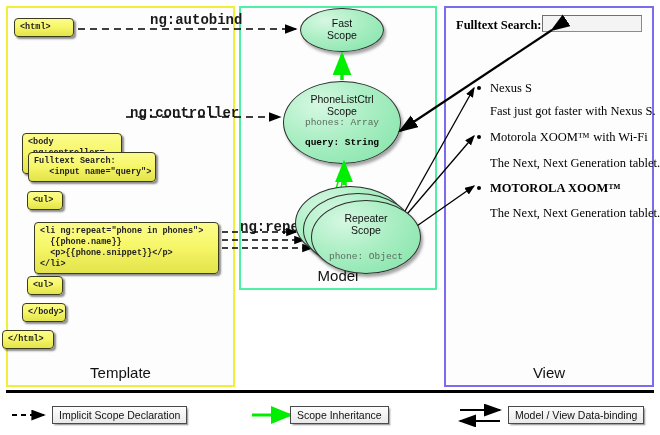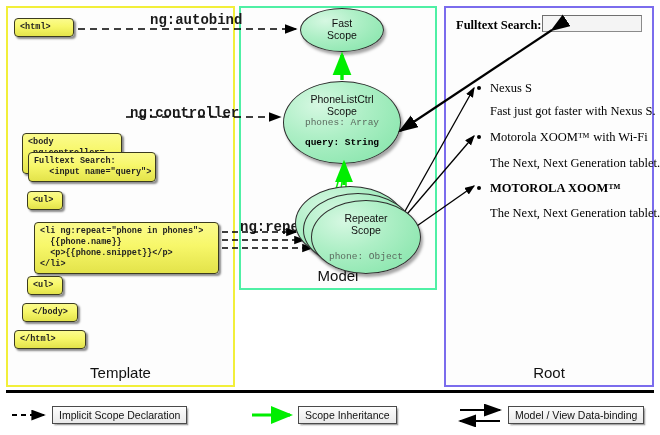--- a/index.html
+++ b/index.html
@@ -148,44 +148,44 @@
 
 <div id="stage">
 
   <div class="column" id="col-template">
     <div class="col-label">Template</div>
   </div>
   <div class="column" id="col-model">
     <div class="col-label">Model</div>
   </div>
   <div class="column" id="col-view">
-    <div class="col-label">Root</div>
+    <div class="col-label">View</div>
   </div>
 
   <div class="codebox" style="left:14px;  top:18px;  width:60px;">&lt;html&gt;</div>
 
   <div class="codebox" style="left:22px;  top:100px; width:100px;margin-top:33px;">&lt;body
  ng:controller=
  "PhoneListCtrl"&gt;</div>
 
   <div class="codebox" style="left:28px;  top:152px; width:128px;">Fulltext Search:
    &lt;input name="query"&gt;</div>
 
   <div class="codebox" style="left:27px;  top:191px; width:36px;">&lt;ul&gt;</div>
 
   <div class="codebox" style="left:34px;  top:222px; width:185px;">&lt;li ng:repeat="phone in phones"&gt;
   {{phone.name}}
   &lt;p&gt;{{phone.snippet}}&lt;/p&gt;
 &lt;/li&gt;</div>
 
   <div class="codebox" style="left:27px;  top:276px; width:36px;">&lt;ul&gt;</div>
 
-  <div class="codebox" style="left:22px;  top:303px; width:56px;text-align:center;">&lt;/body&gt;</div>
-
-  <div class="codebox" style="left:14px;  top:330px; width:72px;">&lt;/html&gt;</div>
+  <div class="codebox" style="left:22px;  top:303px; width:44px;text-align:center;">&lt;/body&gt;</div>
+
+  <div class="codebox" style="left:2px;  top:330px; width:52px;">&lt;/html&gt;</div>
 
   <div class="scope" id="scope-root" style="left:300px; top:8px; width:84px; height:44px;">
     <div class="stitle" style="margin-top:8px;">Fast</div>
     <div class="stitle">Scope</div>
   </div>
 
   <div class="scope" id="scope-ctrl" style="left:283px; top:81px; width:118px; height:83px;">
     <div class="stitle" style="margin-top:11px;">PhoneListCtrl</div>
     <div class="stitle">Scope</div>
     <div class="svar dim">phones: Array</div>
@@ -261,16 +261,16 @@
 
     <line x1="12" y1="415" x2="44" y2="415" stroke="#000" stroke-width="1.8" stroke-dasharray="5,4" marker-end="url(#ahBlack)"></line>
     <line x1="252" y1="415" x2="290" y2="415" stroke="#00ee00" stroke-width="3.2" marker-end="url(#ahGreen)"></line>
     <line x1="460" y1="410" x2="500" y2="410" stroke="#000" stroke-width="2" marker-end="url(#ahBlackBig)"></line>
     <line x1="500" y1="421" x2="460" y2="421" stroke="#000" stroke-width="2" marker-end="url(#ahBlackBig)"></line>
   </svg>
 
   <div id="divider"></div>
 
   <div class="legend-chip" style="left:52px;  top:406px;">Implicit Scope Declaration</div>
-  <div class="legend-chip" style="left:298px; top:406px;">Scope Inheritance</div>
+  <div class="legend-chip" style="left:290px; top:406px;">Scope Inheritance</div>
   <div class="legend-chip" style="left:508px; top:406px;text-align:right;">Model / View Data-binding</div>
 
 </div>
 
 </body></html>

